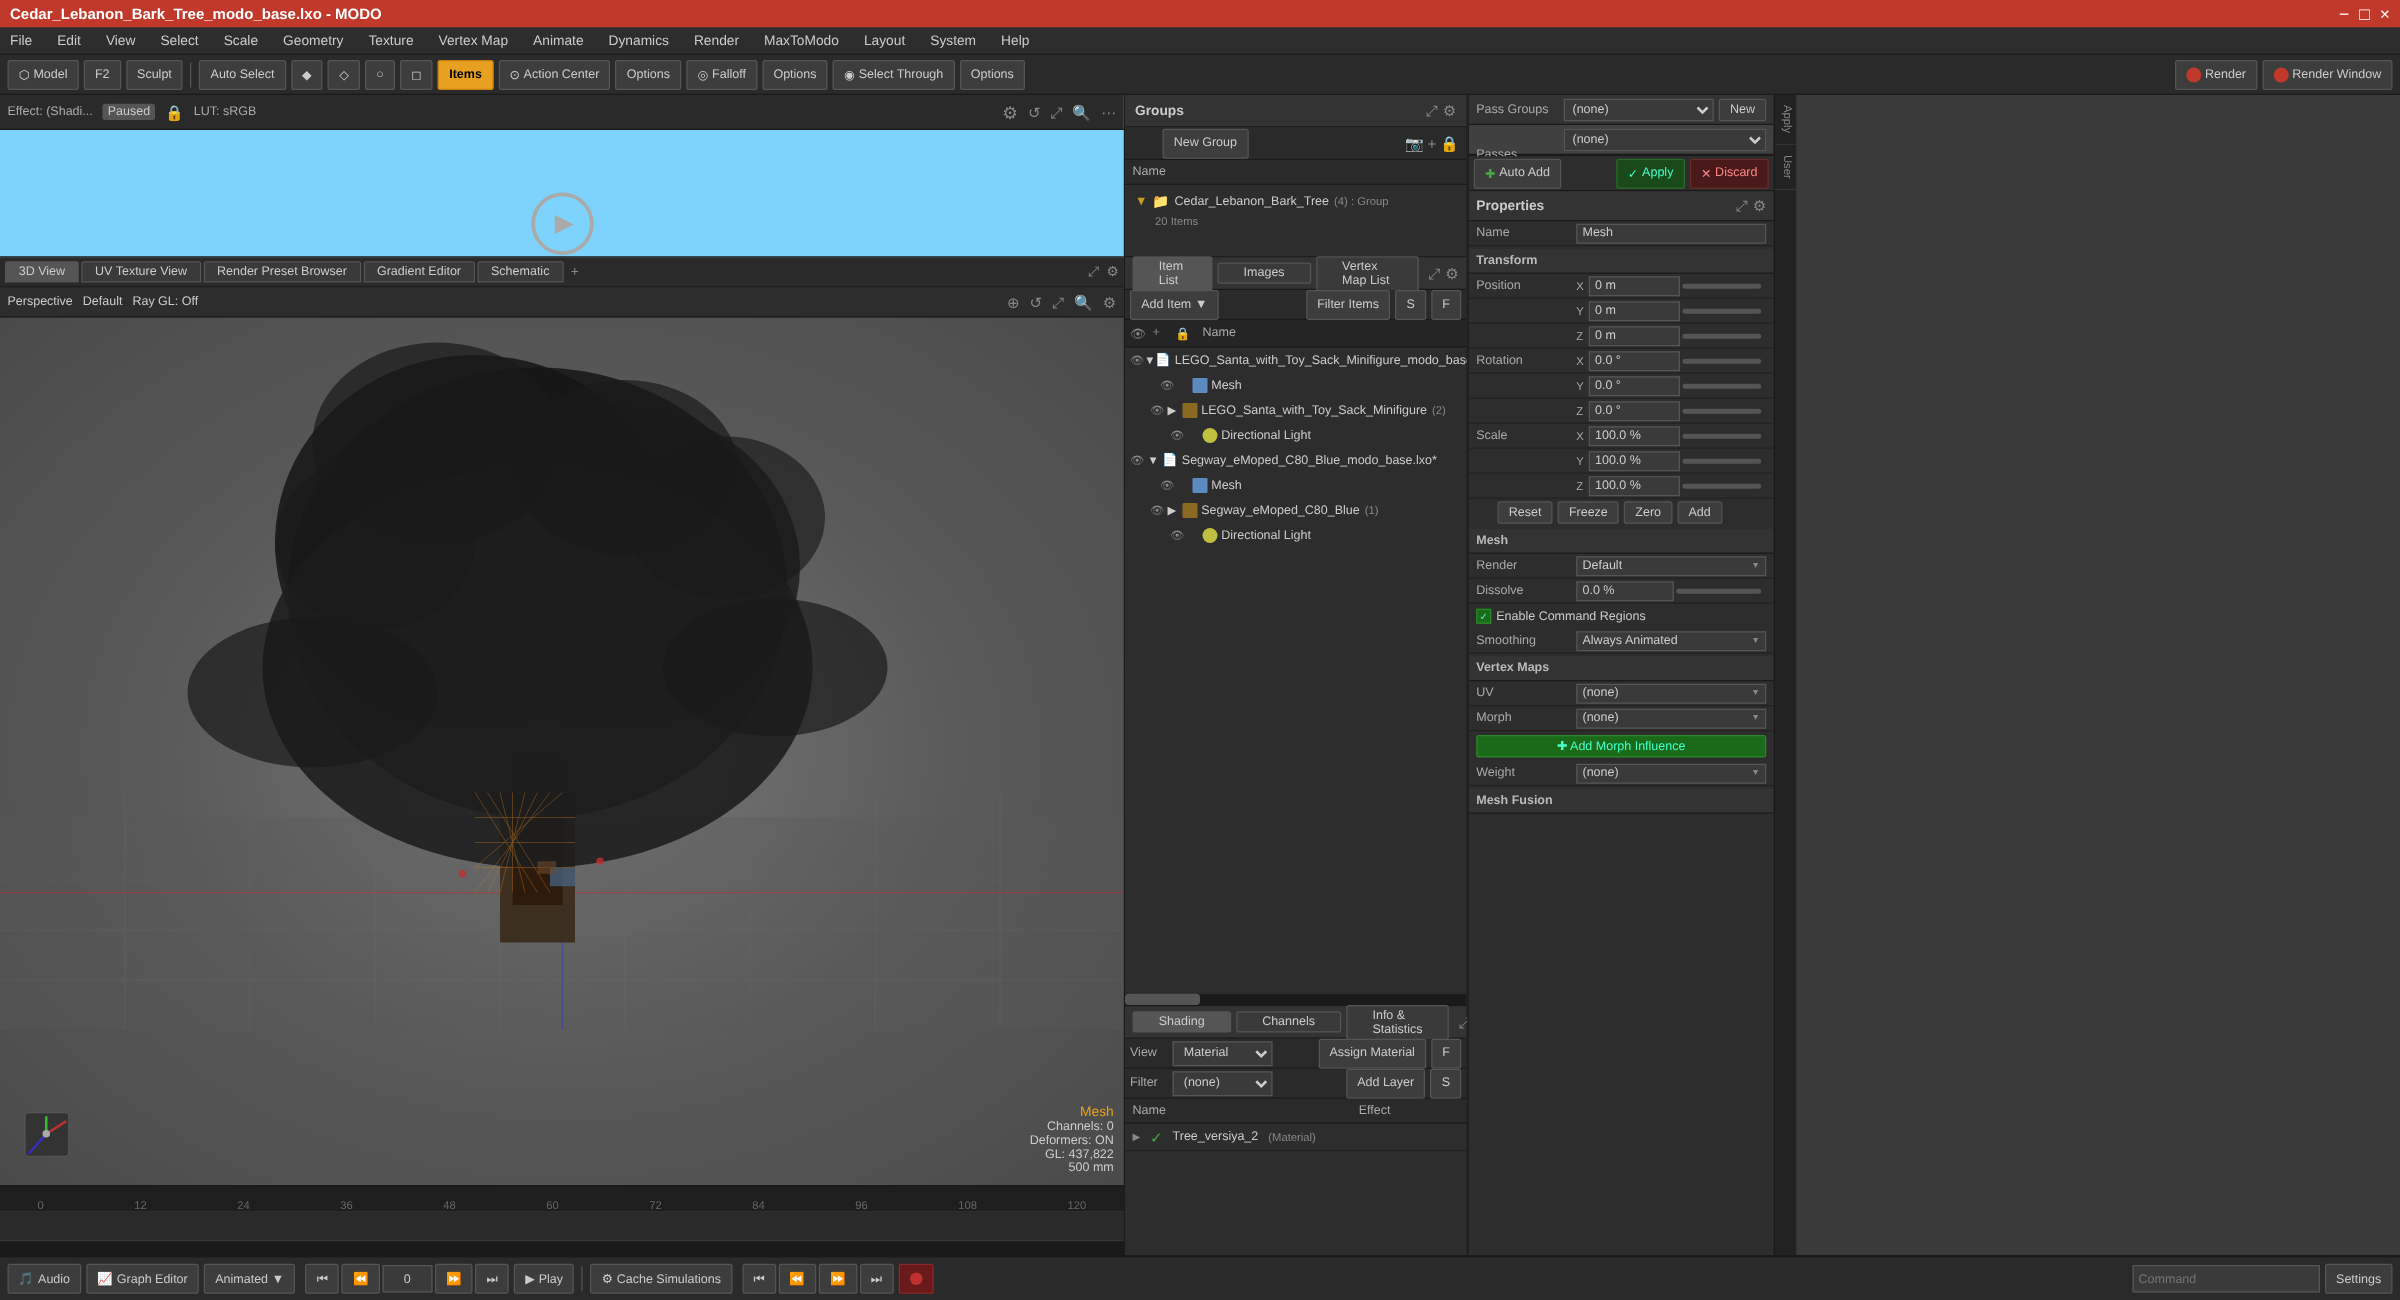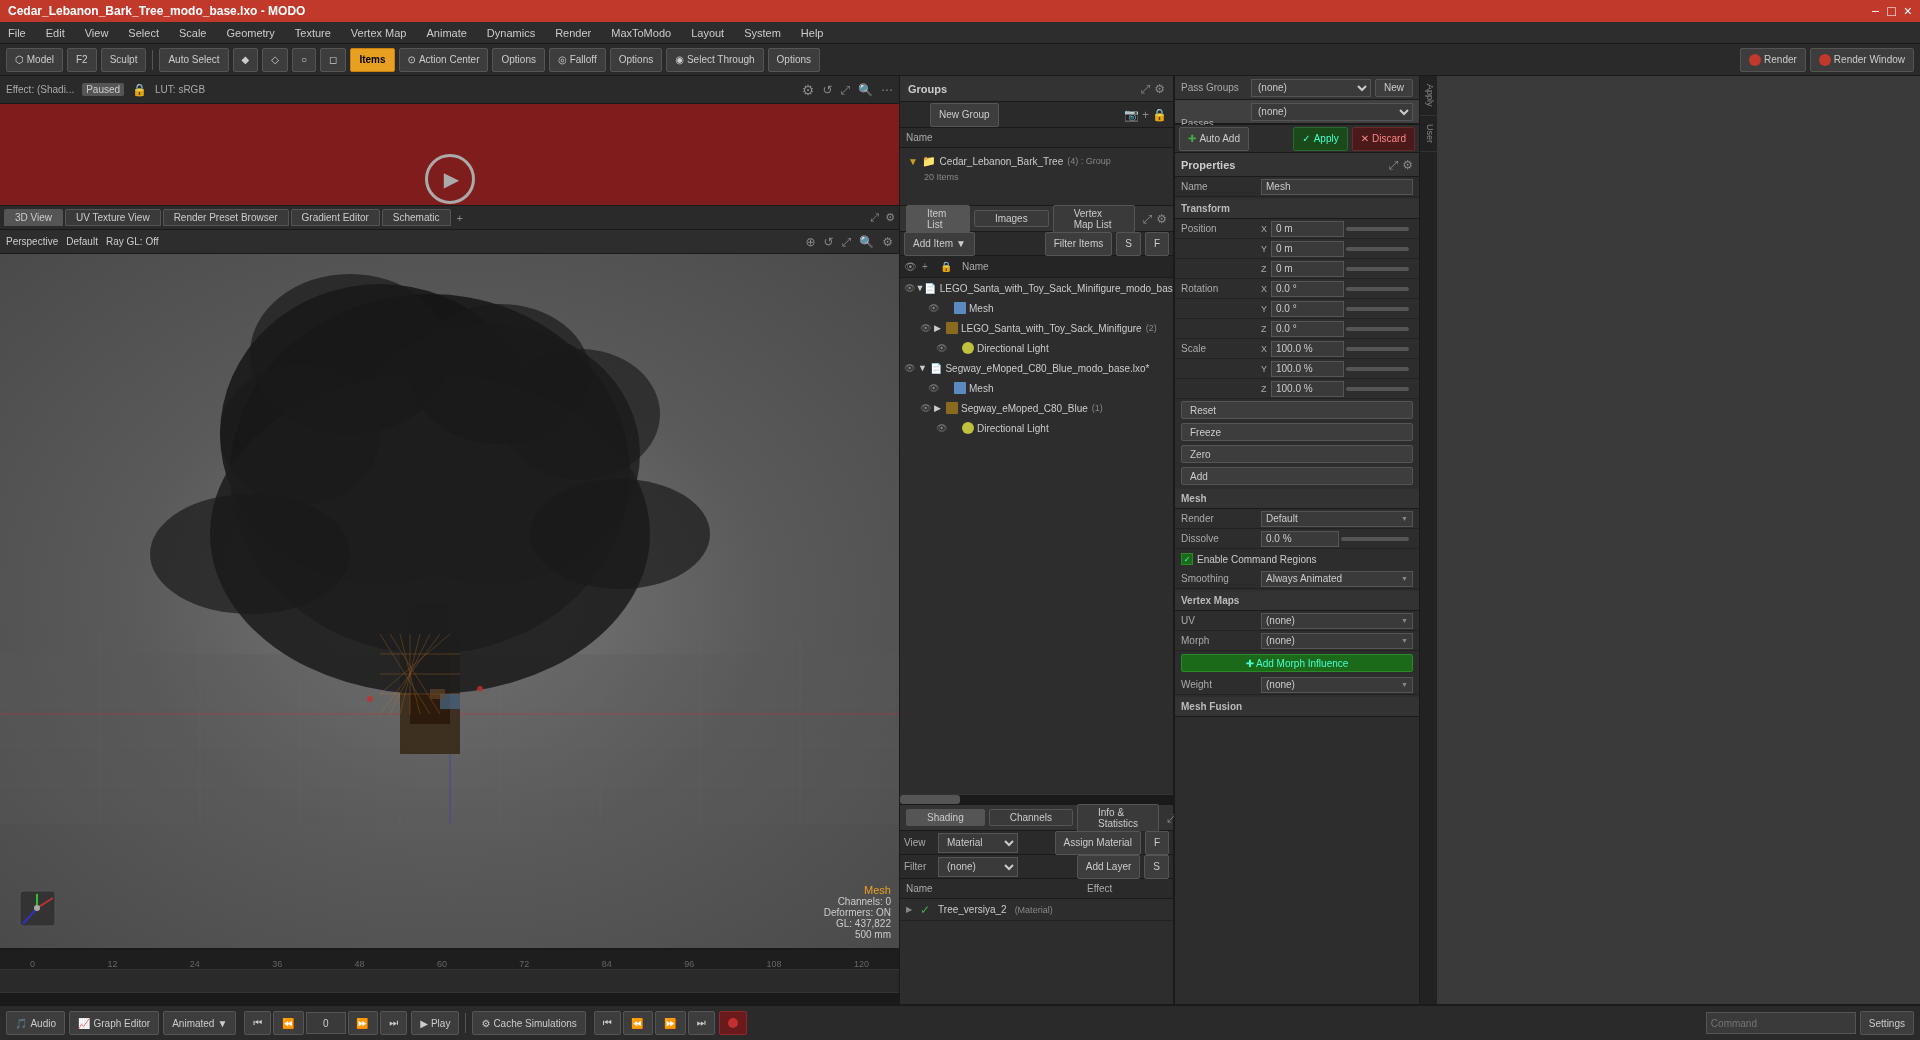--- a/index.html
+++ b/index.html
@@ -49,21 +49,21 @@
 
     
     #properties-panel { width: 245px; background: #2d2d2d; display: flex; flex-direction: column; border-left: 1px solid #1a1a1a; overflow-y: auto; }
     .prop-row { display: flex; align-items: center; height: 20px; padding: 0 6px; border-bottom: 1px solid #222; }
     .prop-label { width: 80px; font-size: 10px; color: #aaa; flex-shrink: 0; }
     .prop-value { flex: 1; background: #3a3a3a; border: 1px solid #555; color: #ccc; font-size: 10px; padding: 1px 4px; height: 16px; display: flex; align-items: center; }
     .prop-value.editable { cursor: text; }
     .section-header { height: 20px; background: #333; display: flex; align-items: center; padding: 0 6px; font-size: 10px; font-weight: bold; color: #bbb; border-bottom: 1px solid #1a1a1a; margin-top: 2px; }
     .prop-btn { height: 18px; padding: 0 8px; background: #3d3d3d; border: 1px solid #555; color: #ccc; font-size: 10px; cursor: pointer; display: flex; align-items: center; gap: 2px; border-radius: 2px; }
     .prop-btn.green { background: #1a6a1a; border-color: #2a8a2a; color: #4fc; }
-    .prop-row-buttons { display: flex; gap: 4px; padding: 2px 6px; flex-direction: column; }
+    .prop-row-buttons { display: flex; gap: 4px; padding: 2px 23px; }
     .bottom-btn { height: 24px; padding: 0 8px; background: #3d3d3d; border: 1px solid #555; color: #ccc; font-size: 10px; cursor: pointer; display: flex; align-items: center; gap: 3px; border-radius: 2px; }
 
     
     .side-tabs { display: flex; flex-direction: column; width: 18px; background: #222; border-left: 1px solid #1a1a1a; }
     .side-tab { writing-mode: vertical-rl; font-size: 9px; color: #888; padding: 8px 2px; cursor: pointer; border-bottom: 1px solid #333; }
 
     
     .checkbox { width: 12px; height: 12px; background: #1a6a1a; border: 1px solid #2a8a2a; display: flex; align-items: center; justify-content: center; font-size: 8px; color: #4fc; }
 
     .flex-sep { flex: 1; }
@@ -166,21 +166,21 @@
     <span class="render-circle"></span>
     <span>Render Window</span>
   </button>
 </div>
 
 <div id="main">
   <div style="display:flex; flex:1; overflow:hidden;">
 
     <div style="width:900px; display:flex; flex-direction:column; border-right:1px solid #1a1a1a;">
 
-      <div style="height:130px; background:#7f1d1d; display:flex; flex-direction:column; border-bottom:1px solid #1a1a1a;gap:48px;">
+      <div style="height:130px; background:#7dd3fc; display:flex; flex-direction:column; border-bottom:1px solid #1a1a1a;gap:48px;">
         <div style="height:28px; background:#2a2a2a; display:flex; align-items:center; padding:0 6px; gap:8px; border-bottom:1px solid #1a1a1a;">
           <span style="font-size:10px; color:#aaa;">Effect: (Shadi...</span>
           <span style="font-size:10px; background:#555; padding:1px 4px; border-radius:2px;">Paused</span>
           <span style="font-size:12px; color:#888;">🔒</span>
           <span style="font-size:10px; color:#aaa;">LUT: sRGB</span>
           <div class="flex-sep"></div>
           <span style="font-size:14px; color:#888; cursor:pointer;">⚙</span>
           <span style="font-size:12px; color:#888; cursor:pointer;">↺</span>
           <span style="font-size:12px; color:#888; cursor:pointer;">⤢</span>
           <span style="font-size:12px; color:#888; cursor:pointer;">🔍</span>

